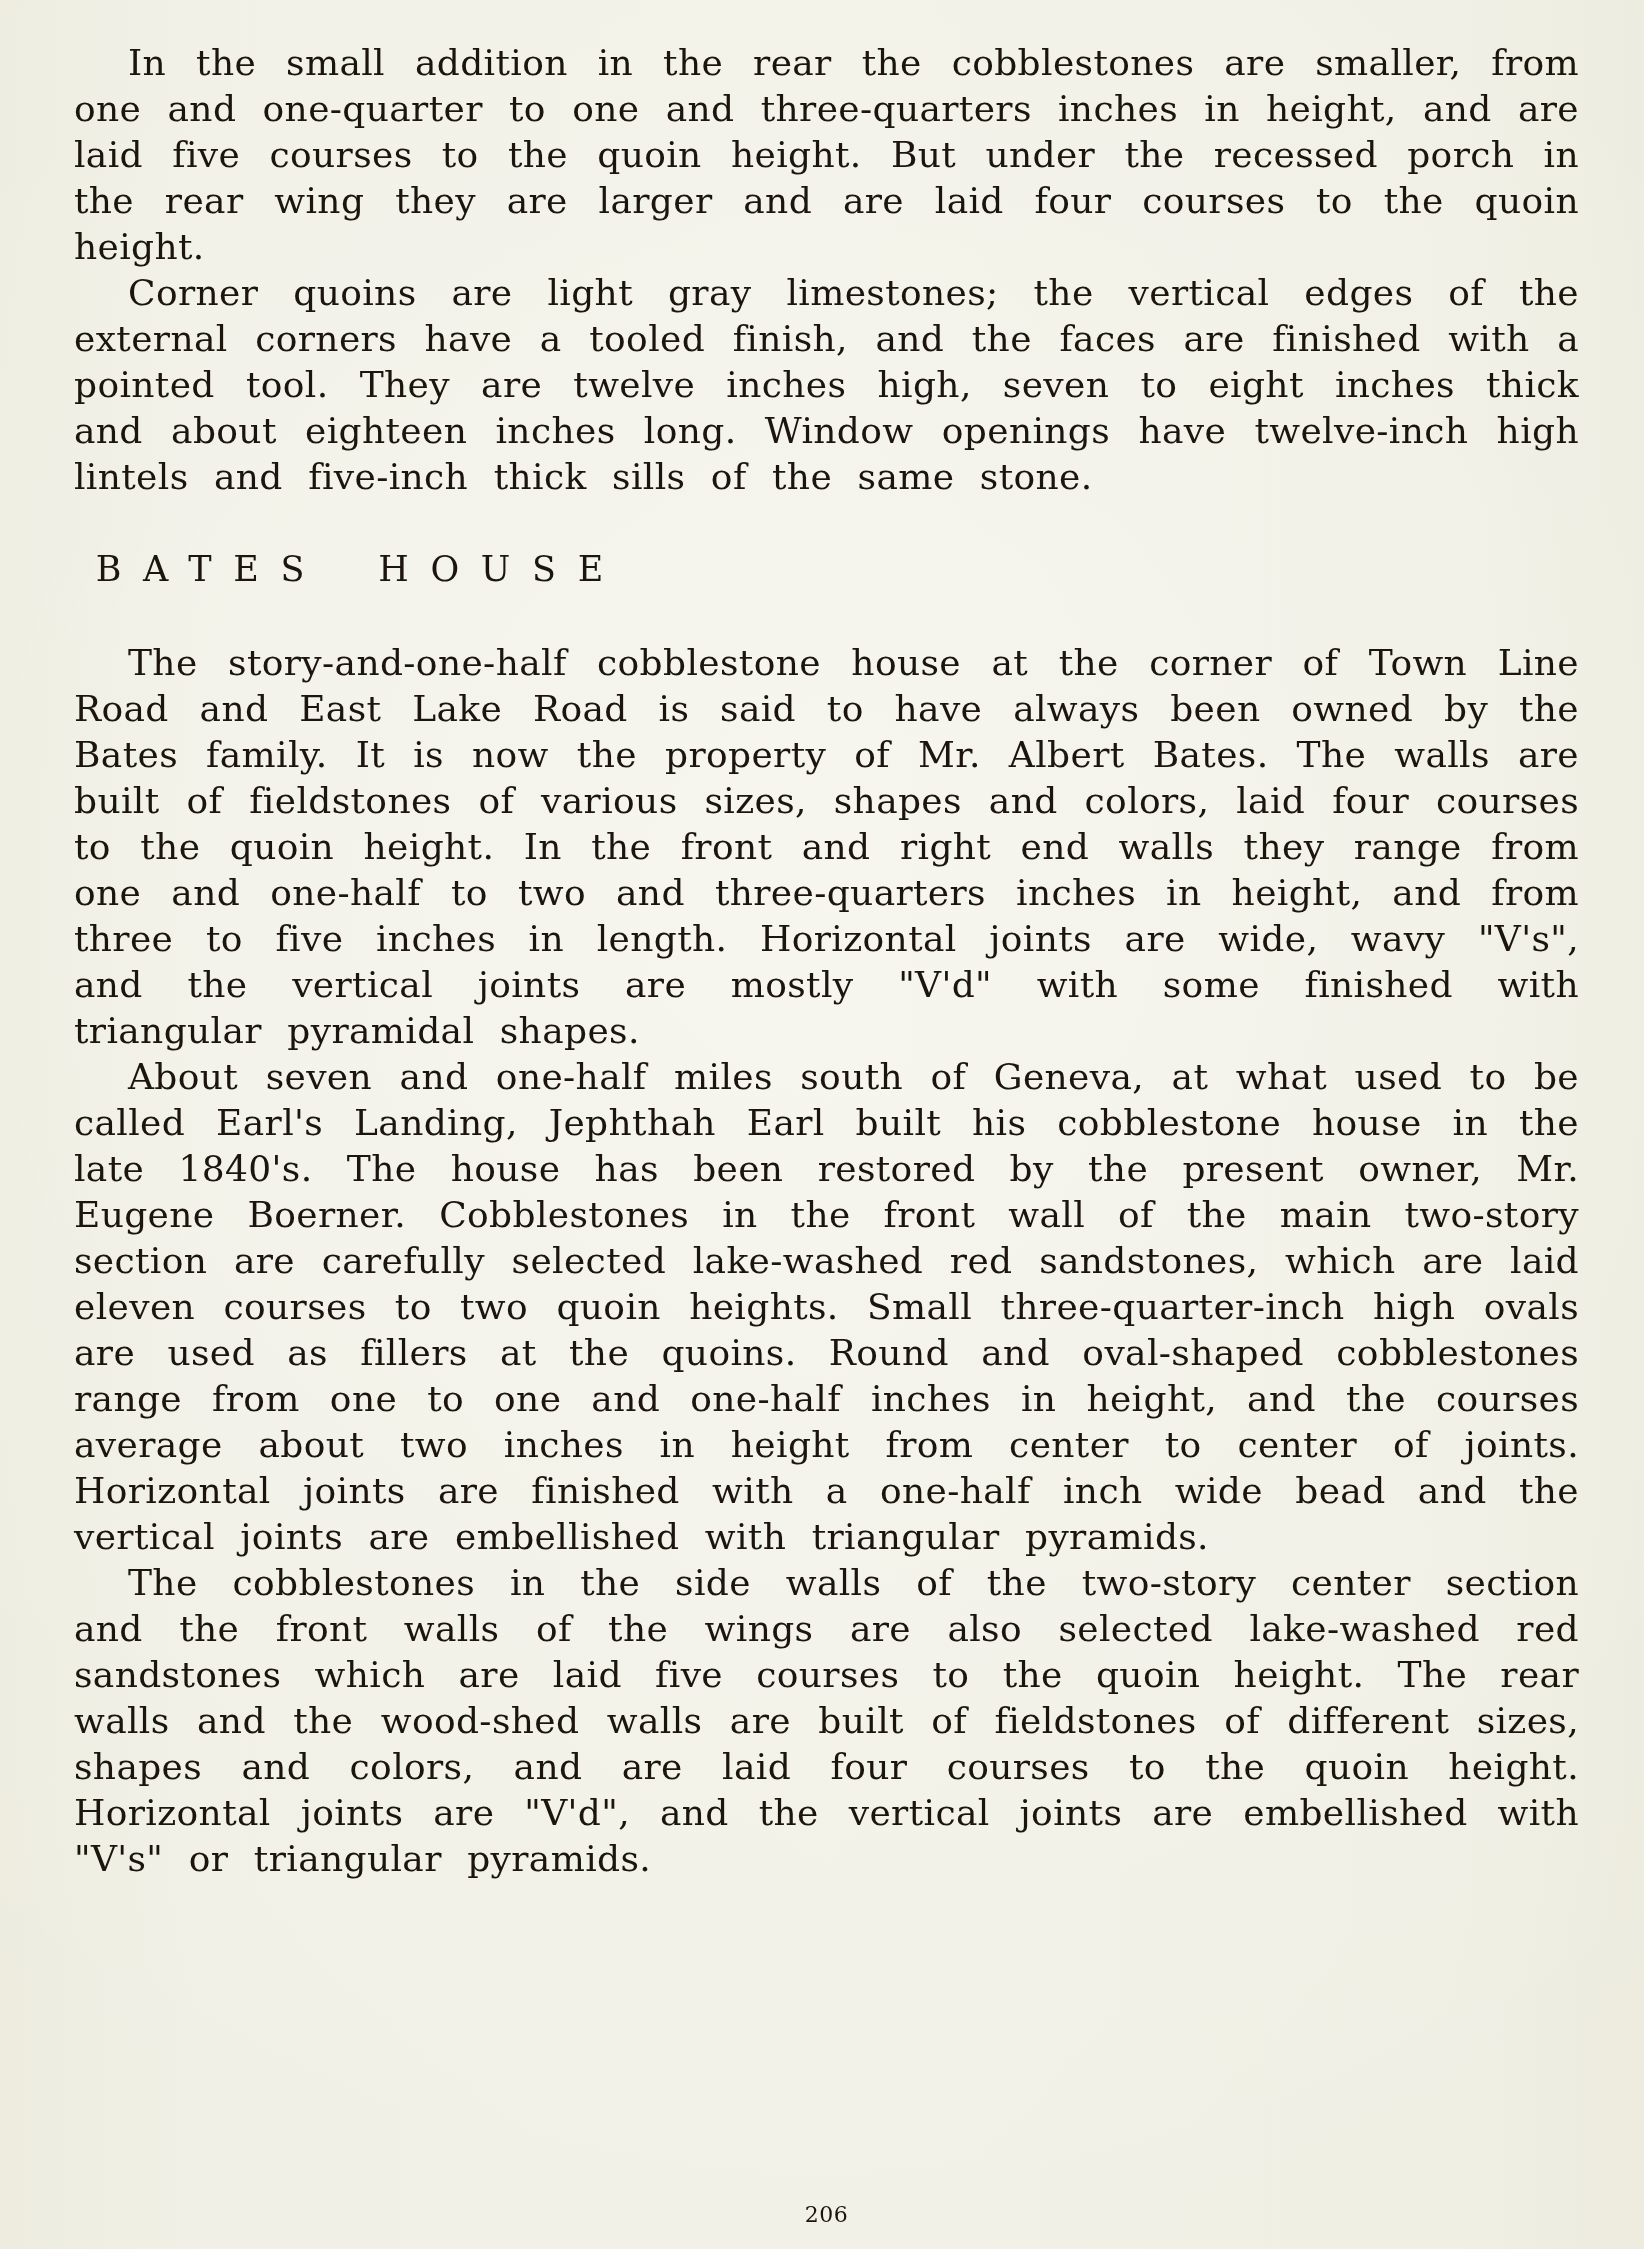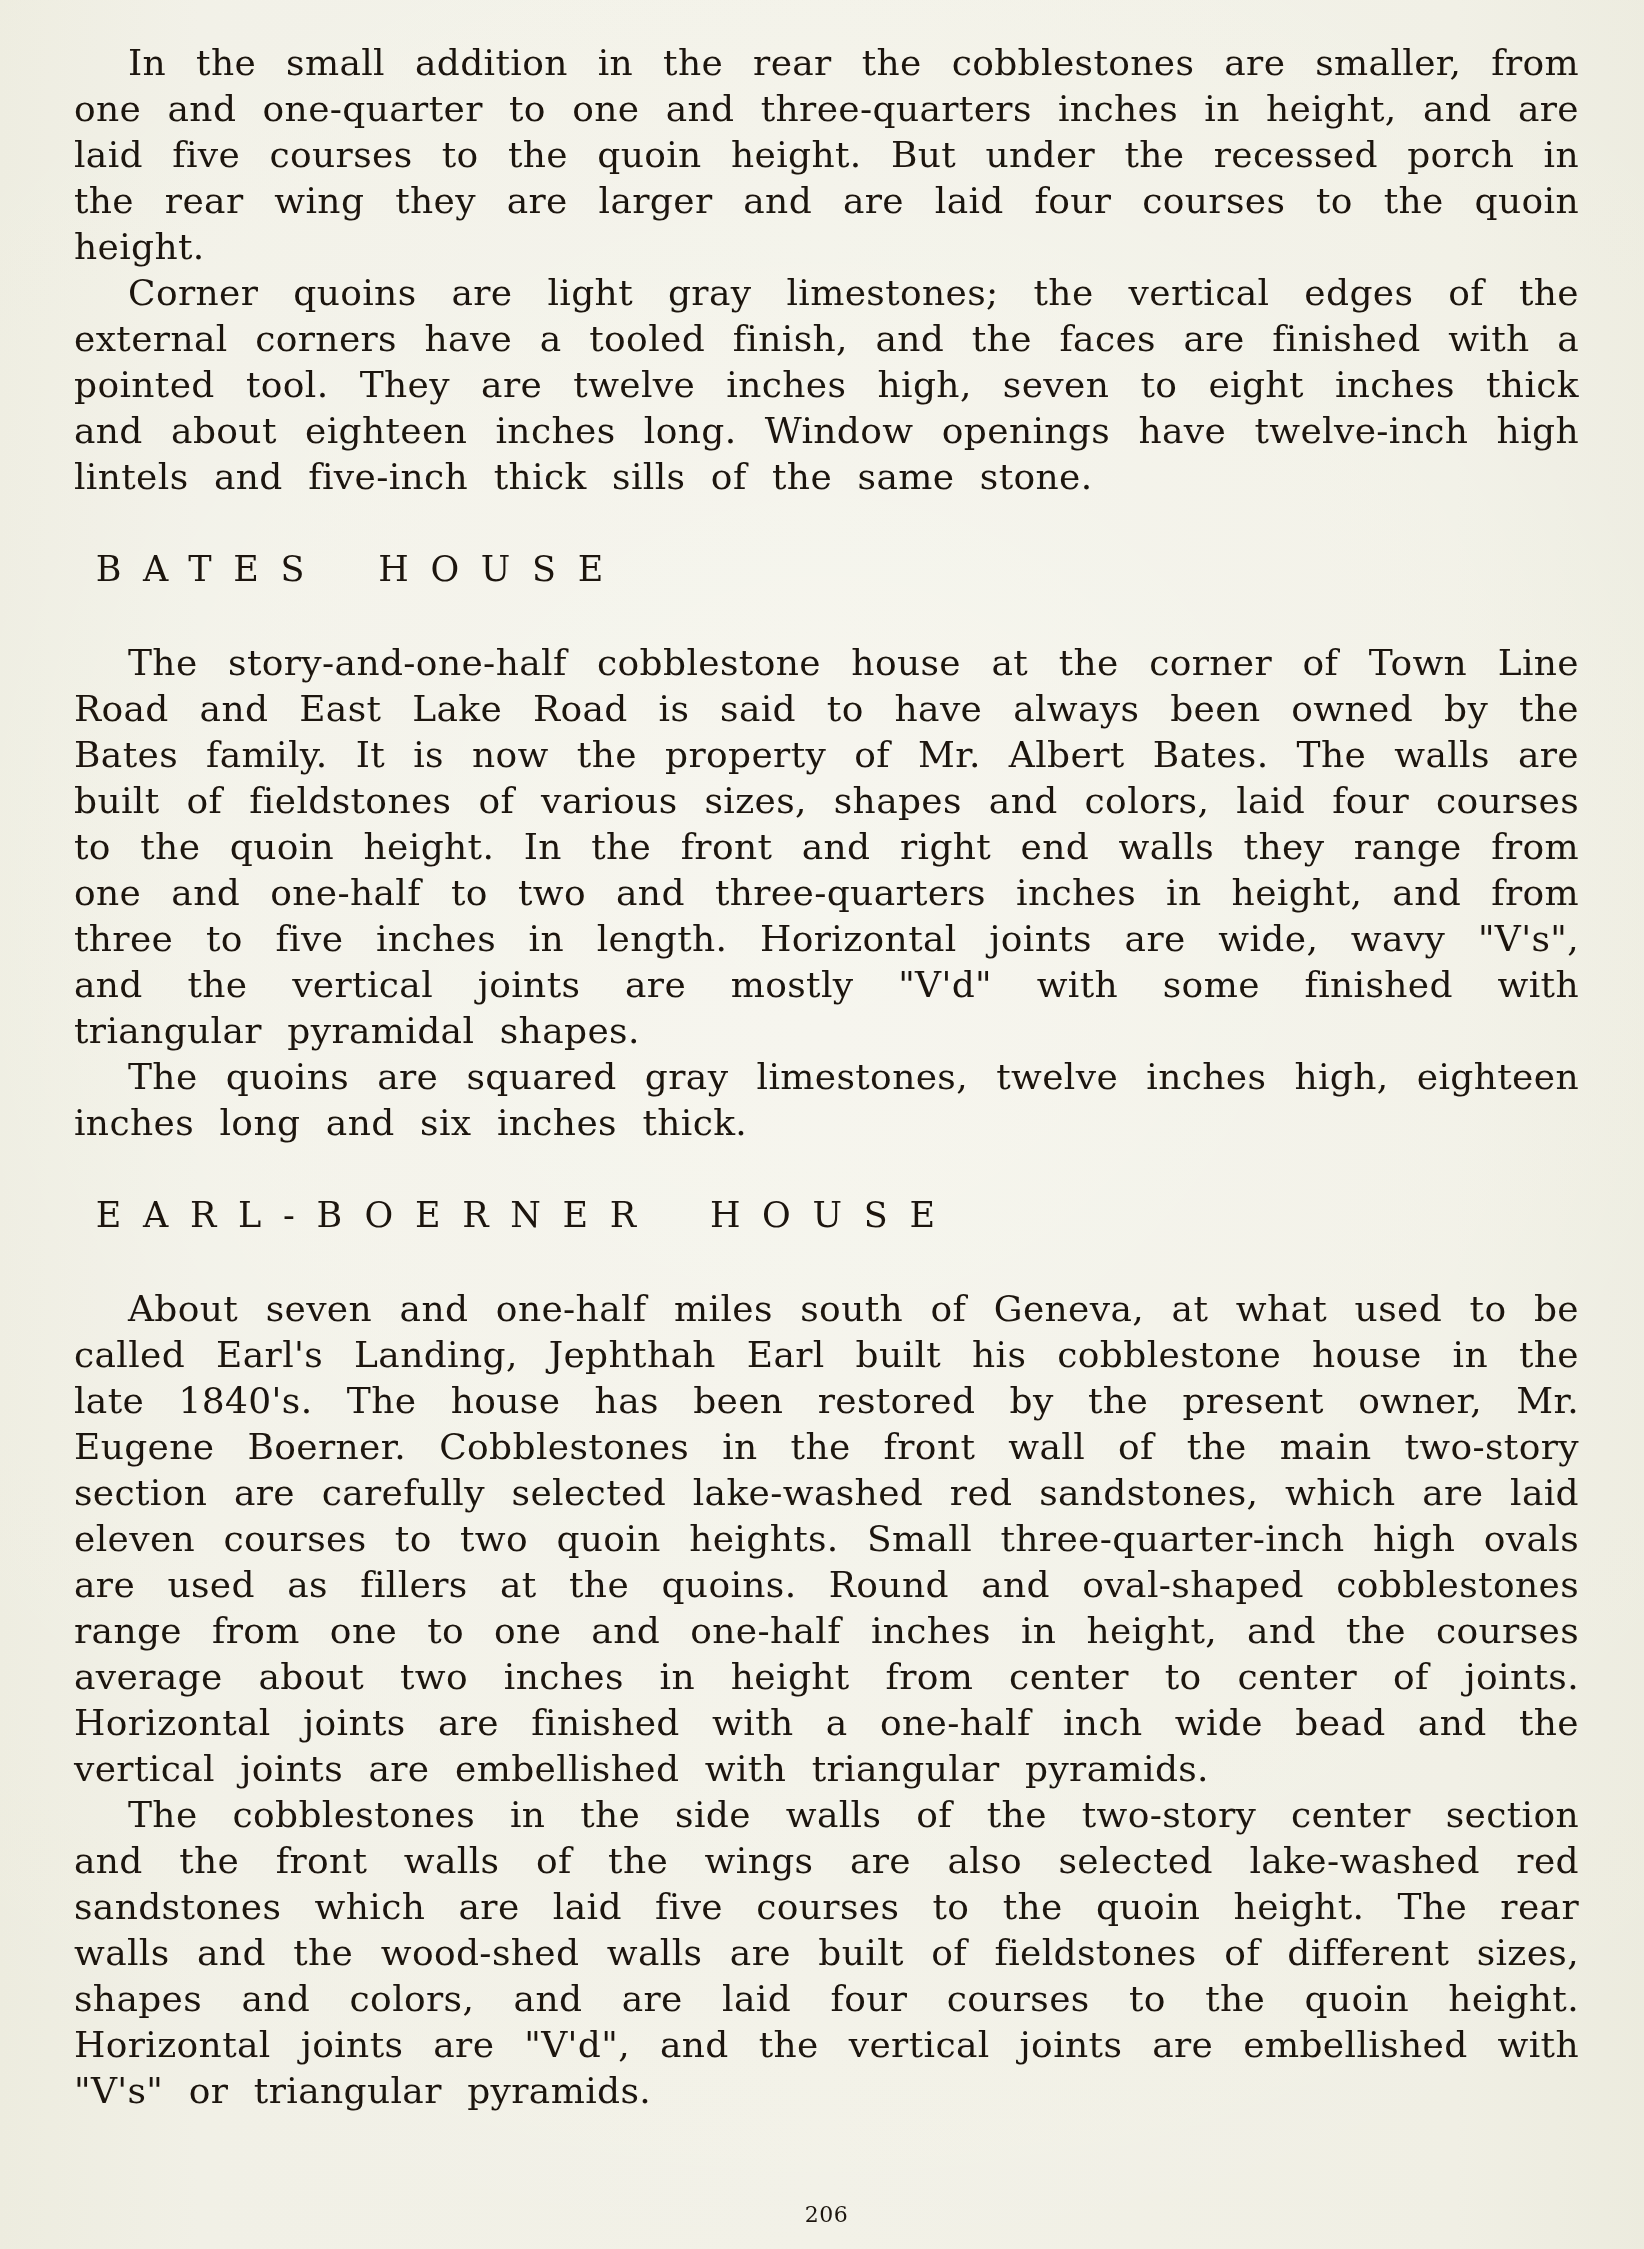--- a/index.html
+++ b/index.html
@@ -67,24 +67,22 @@
 
     <p class="body-para">In the small addition in the rear the cobblestones are smaller, from one and one-quarter to one and three-quarters inches in height, and are laid five courses to the quoin height. But under the recessed porch in the rear wing they are larger and are laid four courses to the quoin height.</p>
 
     <p class="body-para">Corner quoins are light gray limestones; the vertical edges of the external corners have a tooled finish, and the faces are finished with a pointed tool. They are twelve inches high, seven to eight inches thick and about eighteen inches long. Window openings have twelve-inch high lintels and five-inch thick sills of the same stone.</p>
 
     <h2 class="section-heading">BATES HOUSE</h2>
 
     <p class="body-para">The story-and-one-half cobblestone house at the corner of Town Line Road and East Lake Road is said to have always been owned by the Bates family. It is now the property of Mr. Albert Bates. The walls are built of fieldstones of various sizes, shapes and colors, laid four courses to the quoin height. In the front and right end walls they range from one and one-half to two and three-quarters inches in height, and from three to five inches in length. Horizontal joints are wide, wavy "V's", and the vertical joints are mostly "V'd" with some finished with triangular pyramidal shapes.</p>
 
 
-    <p class="body-para">The quoins are squared gray limestones, twelve inches high, eighteen inches long and six inches thick.</p>
 
 
-    <h2 class="section-heading">EARL-BOERNER HOUSE</h2>
 
     <p class="body-para">About seven and one-half miles south of Geneva, at what used to be called Earl's Landing, Jephthah Earl built his cobblestone house in the late 1840's. The house has been restored by the present owner, Mr. Eugene Boerner. Cobblestones in the front wall of the main two-story section are carefully selected lake-washed red sandstones, which are laid eleven courses to two quoin heights. Small three-quarter-inch high ovals are used as fillers at the quoins. Round and oval-shaped cobblestones range from one to one and one-half inches in height, and the courses average about two inches in height from center to center of joints. Horizontal joints are finished with a one-half inch wide bead and the vertical joints are embellished with triangular pyramids.</p>
 
     <p class="body-para">The cobblestones in the side walls of the two-story center section and the front walls of the wings are also selected lake-washed red sandstones which are laid five courses to the quoin height. The rear walls and the wood-shed walls are built of fieldstones of different sizes, shapes and colors, and are laid four courses to the quoin height. Horizontal joints are "V'd", and the vertical joints are embellished with "V's" or triangular pyramids.</p>
 
   </div>
 
   <div class="page-number">206</div>
 </div>
 

